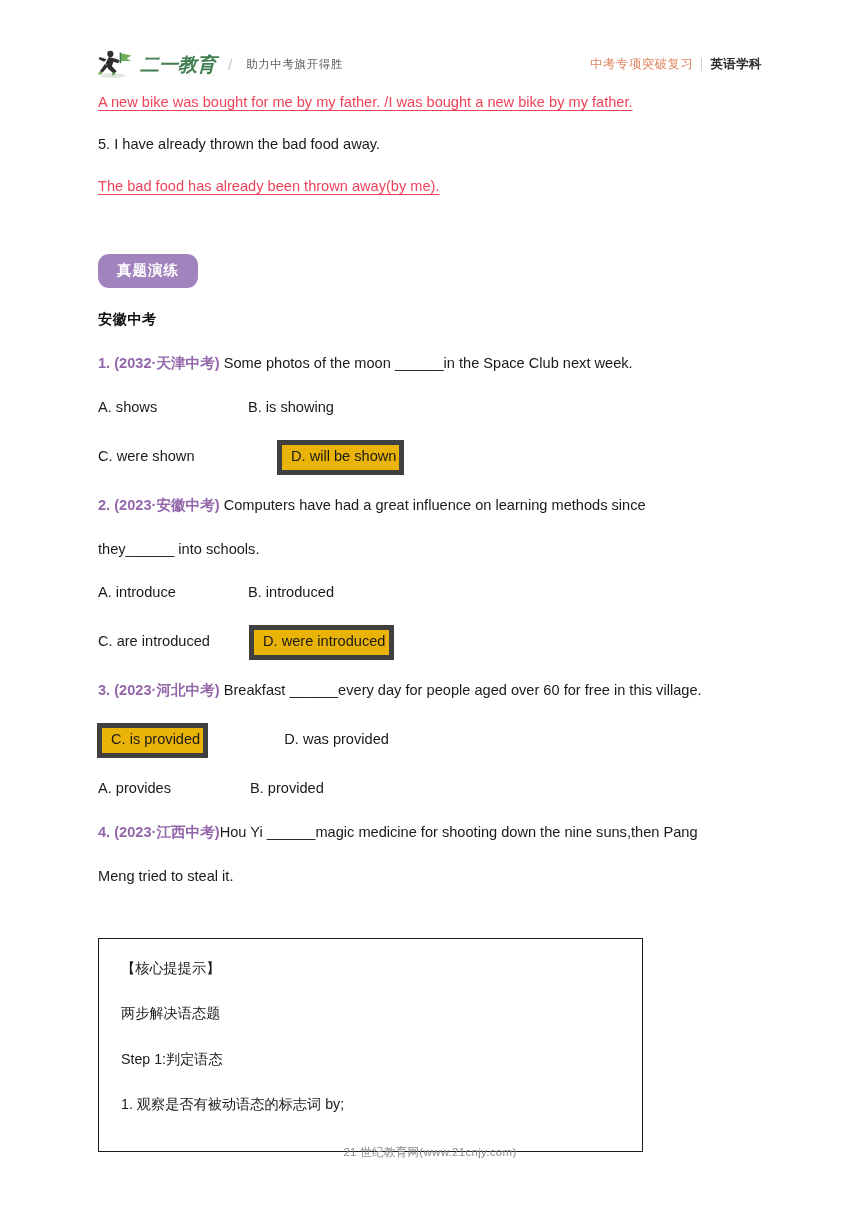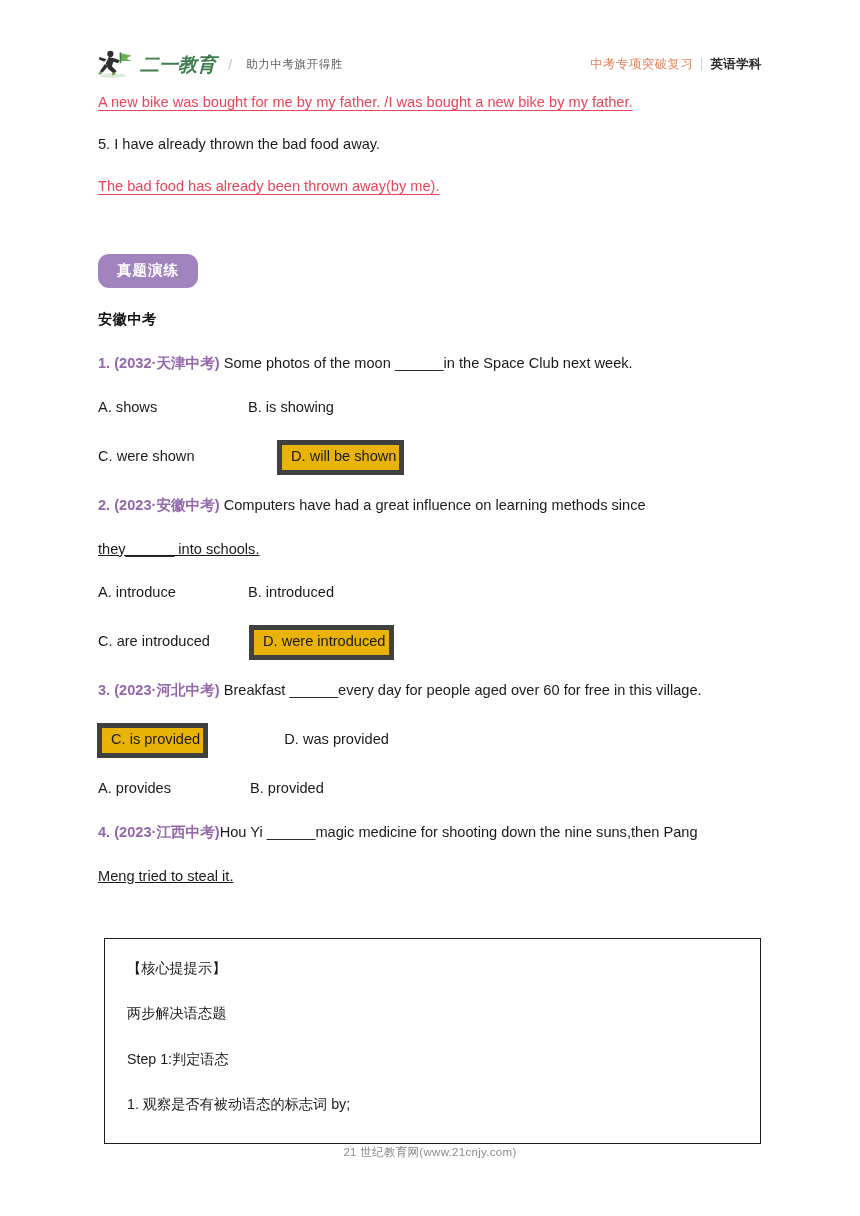--- a/index.html
+++ b/index.html
@@ -130,47 +130,46 @@
     color: #1a1a1a;
   }
   .q-src {
     color: #9467ab;
     font-weight: bold;
   }
   .q-cont {
     font-size: 14.6px;
     line-height: 1.5;
     margin: 0 0 22px 0;
-    text-decoration: underline;
   }
   .opt-row {
     font-size: 14.6px;
     line-height: 1.5;
     margin: 0 0 22px 0;
     display: flex;
     align-items: center;
     white-space: nowrap;
   }
   .opt { display: inline-block; }
   .opt.sel {
     background: #eab308;
     border: 5px solid #404040;
     padding: 1px 3px 2px 9px;
     margin: -1px -1px -2px -1px;
   }
 
   
   .tipbox {
     position: absolute;
-    left: 104px;
+    left: 98px;
     top: 938px;
-    width: 657px;
+    width: 545px;
     box-sizing: border-box;
     border: 1px solid #1c1c1c;
-    padding: 19px 22px 24px 22px;
+    padding: 19px 22px 32px 22px;
   }
   .tip-line {
     font-size: 14.2px;
     line-height: 1.5;
     margin: 0 0 24px 0;
     color: #1a1a1a;
   }
   .tip-line:last-child { margin-bottom: 4px; }
 
   

